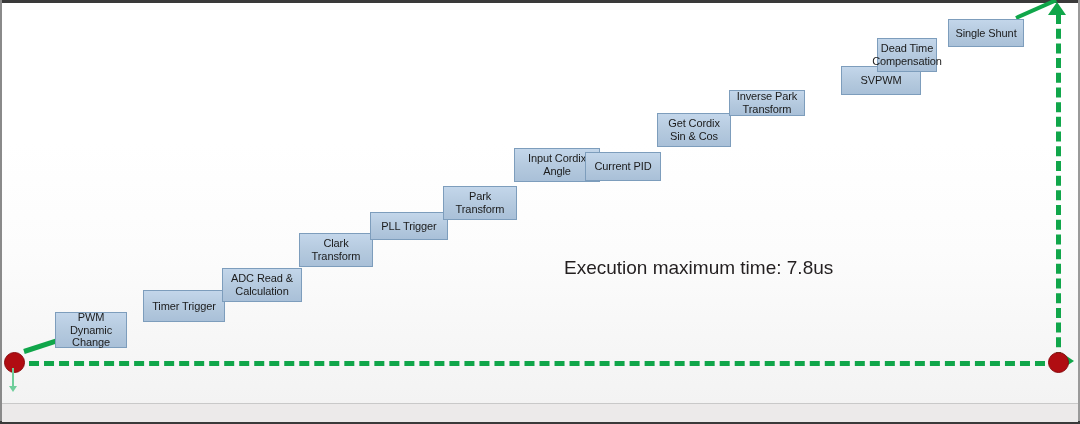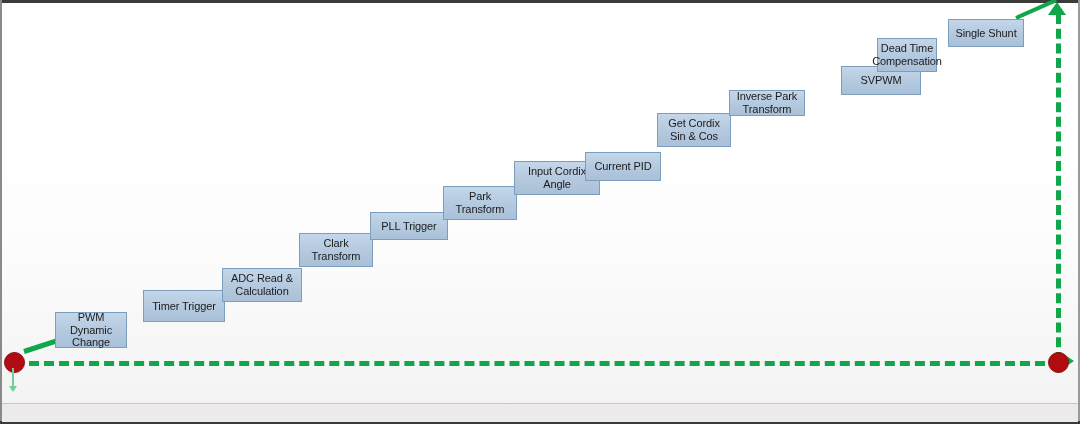--- a/index.html
+++ b/index.html
@@ -210,26 +210,27 @@
   <div class="start-tick"></div>
   <div class="start-tick-head"></div>
 
   <div id="steps-layer">
       <div class="proc-box" style="left: 55px; top: 312px; width: 72px; height: 36px;">PWM Dynamic Change</div>
       <div class="proc-box" style="left: 143px; top: 290px; width: 82px; height: 32px;">Timer Trigger</div>
       <div class="proc-box" style="left: 222px; top: 268px; width: 80px; height: 34px;">ADC Read &amp; Calculation</div>
       <div class="proc-box" style="left: 299px; top: 233px; width: 74px; height: 34px;">Clark Transform</div>
       <div class="proc-box" style="left: 370px; top: 212px; width: 78px; height: 28px;">PLL Trigger</div>
       <div class="proc-box" style="left: 443px; top: 186px; width: 74px; height: 34px;">Park Transform</div>
-      <div class="proc-box" style="left: 514px; top: 161px; width: 86px; height: 34px;">Input Cordix Angle</div>
+      <div class="proc-box" style="left: 514px; top: 148px; width: 86px; height: 34px;">Input Cordix Angle</div>
       <div class="proc-box" style="left: 585px; top: 140px; width: 76px; height: 29px; margin-top: 12px;">Current PID</div>
       <div class="proc-box" style="left: 657px; top: 113px; width: 74px; height: 34px;">Get Cordix Sin &amp; Cos</div>
       <div class="proc-box" style="left: 729px; top: 90px; width: 76px; height: 26px;">Inverse Park Transform</div>
       <div class="proc-box" style="left: 802px; top: 66px; width: 80px; height: 29px; margin-left: 39px;">SVPWM</div>
       <div class="proc-box" style="left: 877px; top: 38px; width: 60px; height: 34px;">Dead Time Compensation</div>
       <div class="proc-box" style="left: 948px; top: 19px; width: 76px; height: 28px;">Single Shunt</div>
     </div>
 
   <div class="stats">
+    <div>Execution maximum time: 7.8us</div>
   </div>
 
 
 </div>
 
 </body></html>

